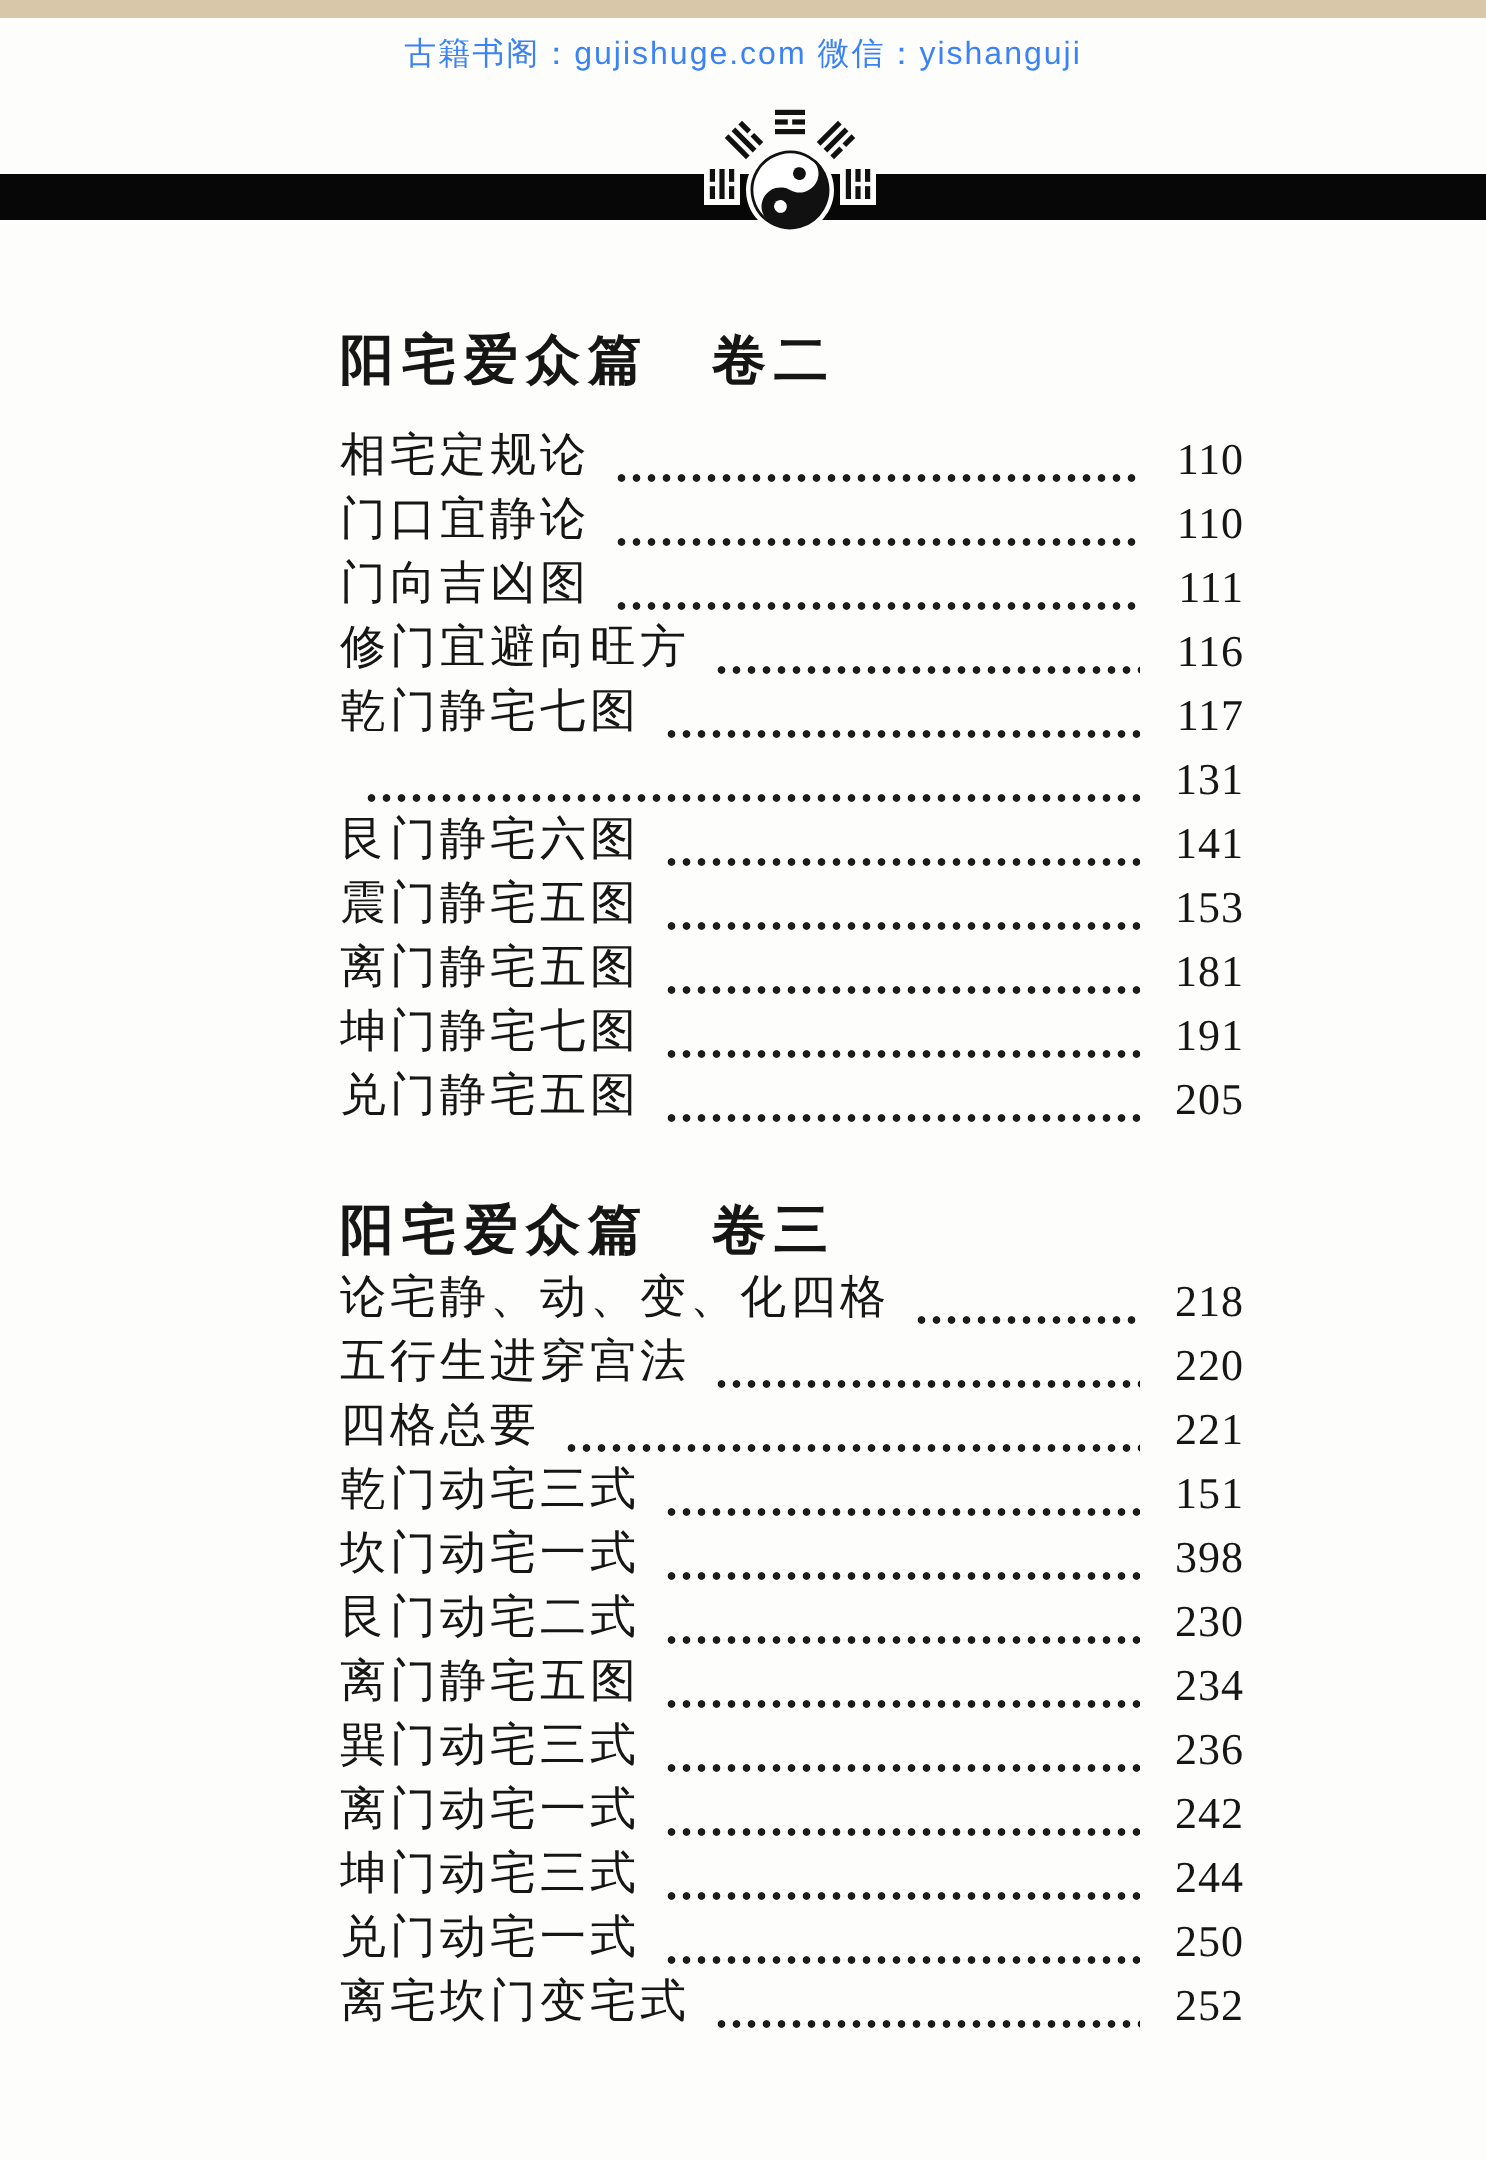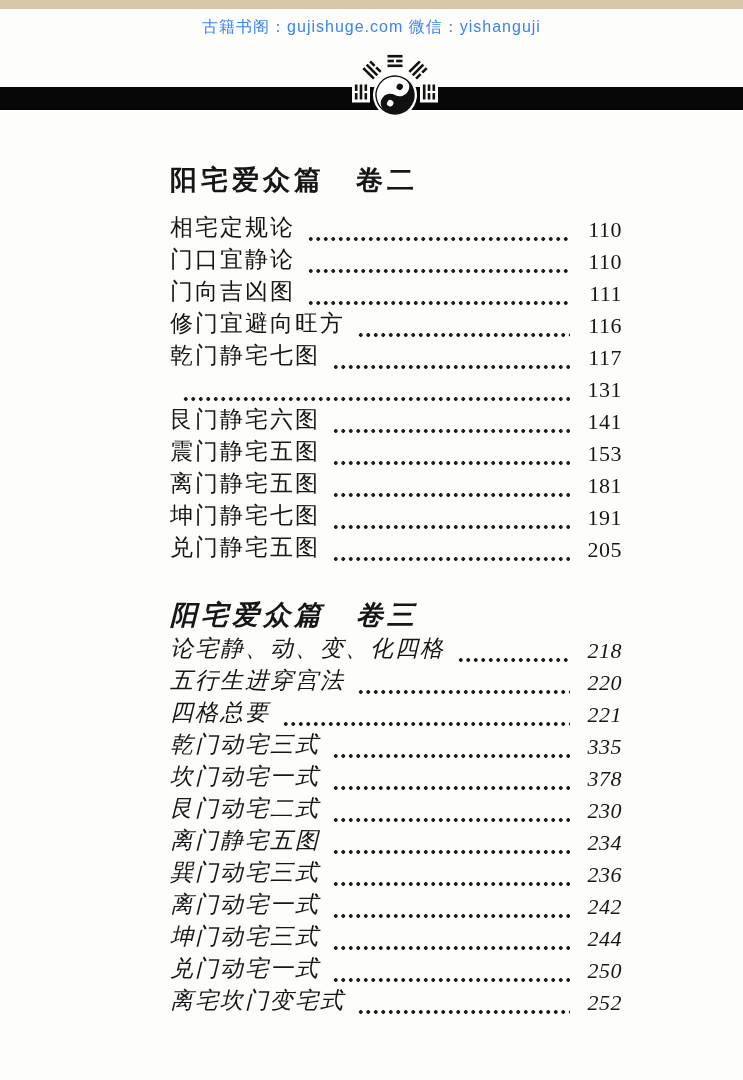--- a/index.html
+++ b/index.html
@@ -26,21 +26,21 @@
   .logo { position:absolute; top:53px; left:347px; width:96px; height:64px; z-index:2; }
   .toc {
     position:absolute; top:163px; left:170px; width:452px;
   }
   .section-title {
     font-size:27px; font-weight:bold; letter-spacing:4px;
     height:34px; line-height:34px; white-space:nowrap;
     font-family:"Liberation Serif","DejaVu Serif",serif;
   }
   .section-1 .section-title { margin-bottom:14px; }
-  .section-2 { margin-top:35px;font-style:italic; }
+  .section-2 { margin-top:35px; }
   .toc-row {
     display:flex; align-items:flex-end; height:32px;
     font-size:23px; letter-spacing:2px; white-space:nowrap;
   }
   .entry-title { flex:0 0 auto; }
   .leader {
     flex:1 1 auto; height:8px; margin:4px 10px 0 12px;
     background-image:radial-gradient(circle, #1c1c1c 1.7px, transparent 2.1px);
     background-size:7.5px 8px;
     background-repeat:repeat-x;
@@ -200,27 +200,27 @@
 
   <div class="toc-row">
     <span class="entry-title">四格总要</span>
     <span class="leader"></span>
     <span class="entry-page">221</span>
   </div>
 
   <div class="toc-row">
     <span class="entry-title">乾门动宅三式</span>
     <span class="leader"></span>
-    <span class="entry-page">335</span>
+    <span class="entry-page">151</span>
   </div>
 
   <div class="toc-row">
     <span class="entry-title">坎门动宅一式</span>
     <span class="leader"></span>
-    <span class="entry-page">378</span>
+    <span class="entry-page">398</span>
   </div>
 
   <div class="toc-row">
     <span class="entry-title">艮门动宅二式</span>
     <span class="leader"></span>
     <span class="entry-page">230</span>
   </div>
 
   <div class="toc-row">
     <span class="entry-title">离门静宅五图</span>

